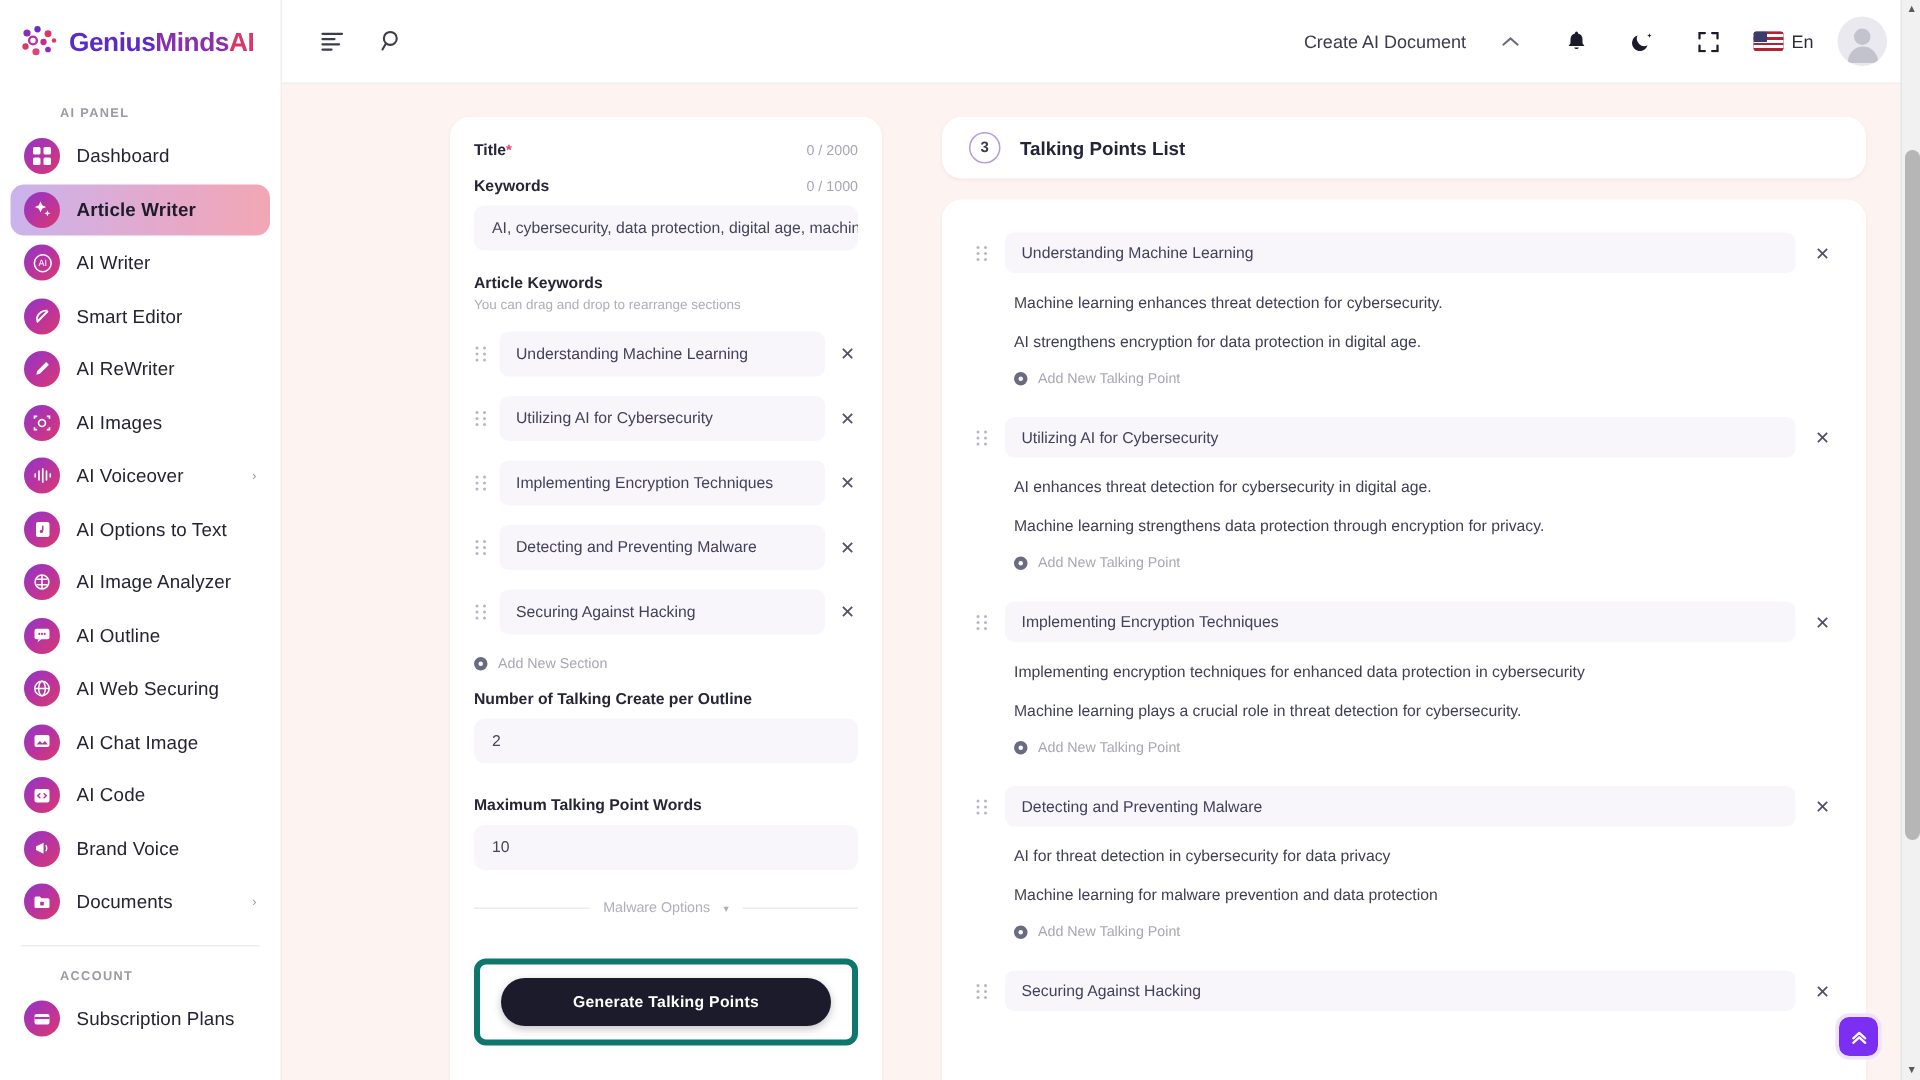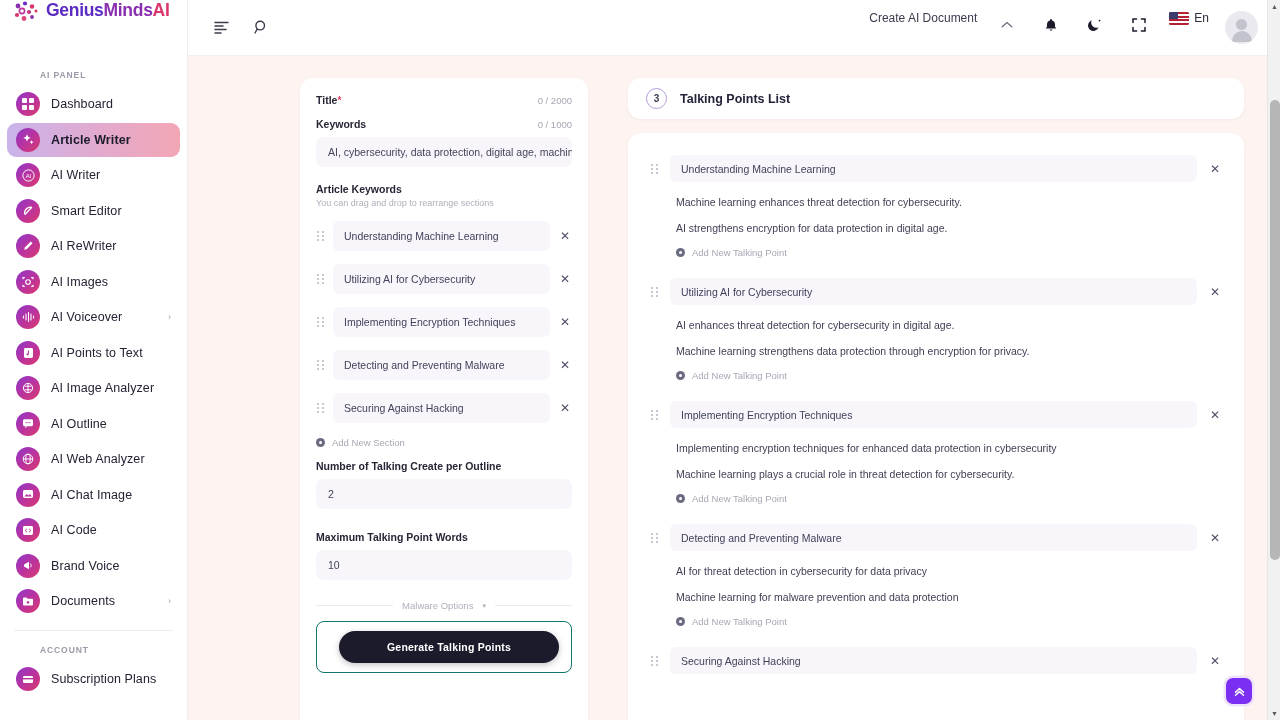--- a/index.html
+++ b/index.html
@@ -12,21 +12,21 @@
   .app { position: relative; width: 1280px; height: 720px; display: flex; }
 
   
   .sidebar {
     width: 188px; height: 720px; background: #ffffff;
     border-right: 1px solid #f2eef0;
     position: relative; overflow: hidden;
     flex: 0 0 188px;
   }
   .brand {
-    height: 56px; display: flex; gap: 7px;
+    height: 56px; display: flex; align-items: center; gap: 7px;
     padding-left: 13px;
   }
   .brand-mark { width: 26px; height: 24px; position: relative; flex: 0 0 26px; }
   .brand-text { font-size: 17.5px; font-weight: 700; letter-spacing: -0.3px; }
   .bt1 { color: #5b2bc4; }
   .bt2 { color: #8a2fb0; }
   .bt3 { color: #d9366a; }
 
   .section-label {
     font-size: 8.5px; letter-spacing: .9px; color: #9a9aa8;
@@ -58,21 +58,21 @@
   .topbar {
     height: 56px; background: #fff; display: flex; align-items: center;
     border-bottom: 1px solid #f2eef0; padding: 0 22px 0 19px;
   }
   .tb-icon-btn {
     width: 28px; height: 28px; display: flex; align-items: center; justify-content: center;
     color: #3c3c4c; cursor: pointer;
   }
   .tb-spacer { flex: 1; }
   .tb-create { font-size: 12px; color: #3b3b4d; cursor: pointer; }
-  .tb-group { display: flex; align-items: flex-start; gap: 16px; }
+  .tb-group { display: flex; align-items: center; gap: 16px; }
   .flag {
     width: 20px; height: 13px; border-radius: 2px; overflow: hidden;
     position: relative; background: #b22234; display: inline-block;
   }
   .flag .stripes { position: absolute; inset: 0;
     background: repeating-linear-gradient(to bottom, #b22234 0 1.9px, #fff 1.9px 3.7px); }
   .flag .canton { position: absolute; left: 0; top: 0; width: 9px; height: 7px; background: #3c3b6e; }
   .lang-text { font-size: 12px; color: #2c2c3c; margin-left: 5px; }
   .avatar {
     width: 33px; height: 33px; border-radius: 50%; background: #e9e9ef;
@@ -130,22 +130,22 @@
   .add-dot::after { content: ""; width: 3.4px; height: 3.4px; background: #fff; border-radius: 50%; }
   .add-text { font-size: 9.5px; color: #a9a7b5; }
 
   .nlabel { font-size: 10.5px; font-weight: 700; color: #262636; margin-top: 12px; }
   .advanced {
     display: flex; align-items: center; gap: 9px; margin-top: 20px;
     font-size: 9.5px; color: #b0aebb;
   }
   .advanced .line { flex: 1; height: 1px; background: #ece9ef; }
   .gen-wrap {
-    margin-top: 10px; border: 1px solid #0f766e; border-radius: 8px;
-    padding: 9px 12px; display: flex; justify-content: flex-end;
+    margin-top: 28px; border: 4px solid #0f766e; border-radius: 8px;
+    padding: 9px 12px; display: flex; justify-content: center;
   }
   .gen-btn {
     background: #1b1b2b; color: #fff; font-size: 10.5px; font-weight: 600;
     border-radius: 20px; padding: 10px 48px; cursor: pointer; letter-spacing: .2px;
     box-shadow: 0 2px 6px rgba(20,20,40,.25);
   }
 
   
   .tp-col { flex: 1; min-width: 0; }
   .tp-head {
@@ -290,21 +290,21 @@
       </div>
 
       <div class="nav-item">
         <span class="nav-icon">
             <svg width="11" height="12" viewBox="0 0 11 12" fill="#fff">
               <rect x="1" y="1" width="9" height="10" rx="1.4"></rect>
               <path d="M5.5 3.5v3.2" stroke="#b9339f" stroke-width="1"></path>
               <circle cx="4.6" cy="7.3" r="1.1" fill="#b9339f"></circle>
             </svg>
           </span>
-        <span class="nav-label">AI Points to Text</span>
+        <span class="nav-label">AI Options to Text</span>
         <span class="nav-chev"></span>
       </div>
 
 
       <div class="nav-item">
         <span class="nav-icon">
             <svg width="12" height="12" viewBox="0 0 12 12" fill="none" stroke="#fff" stroke-width="1">
               <circle cx="6" cy="6" r="4.6"></circle>
               <path d="M6 1.4v9.2M2.4 4.2h7.2M2.4 7.8h7.2"></path>
             </svg>
@@ -328,21 +328,21 @@
       </div>
 
       <div class="nav-item">
         <span class="nav-icon">
             <svg width="12" height="12" viewBox="0 0 12 12" fill="none" stroke="#fff" stroke-width="1">
               <circle cx="6" cy="6" r="4.8"></circle>
               <ellipse cx="6" cy="6" rx="2.2" ry="4.8"></ellipse>
               <path d="M1.3 6h9.4"></path>
             </svg>
           </span>
-        <span class="nav-label">AI Web Analyzer</span>
+        <span class="nav-label">AI Web Securing</span>
         <span class="nav-chev"></span>
       </div>
 
       <div class="nav-item">
         <span class="nav-icon">
             <svg width="12" height="11" viewBox="0 0 12 11" fill="#fff">
               <rect x="1" y="1" width="10" height="8" rx="1.4"></rect>
               <path d="M2.4 7.4l2.2-2.4 1.6 1.6L8 5l1.8 2.4z" fill="#b9339f"></path>
             </svg>
           </span>

